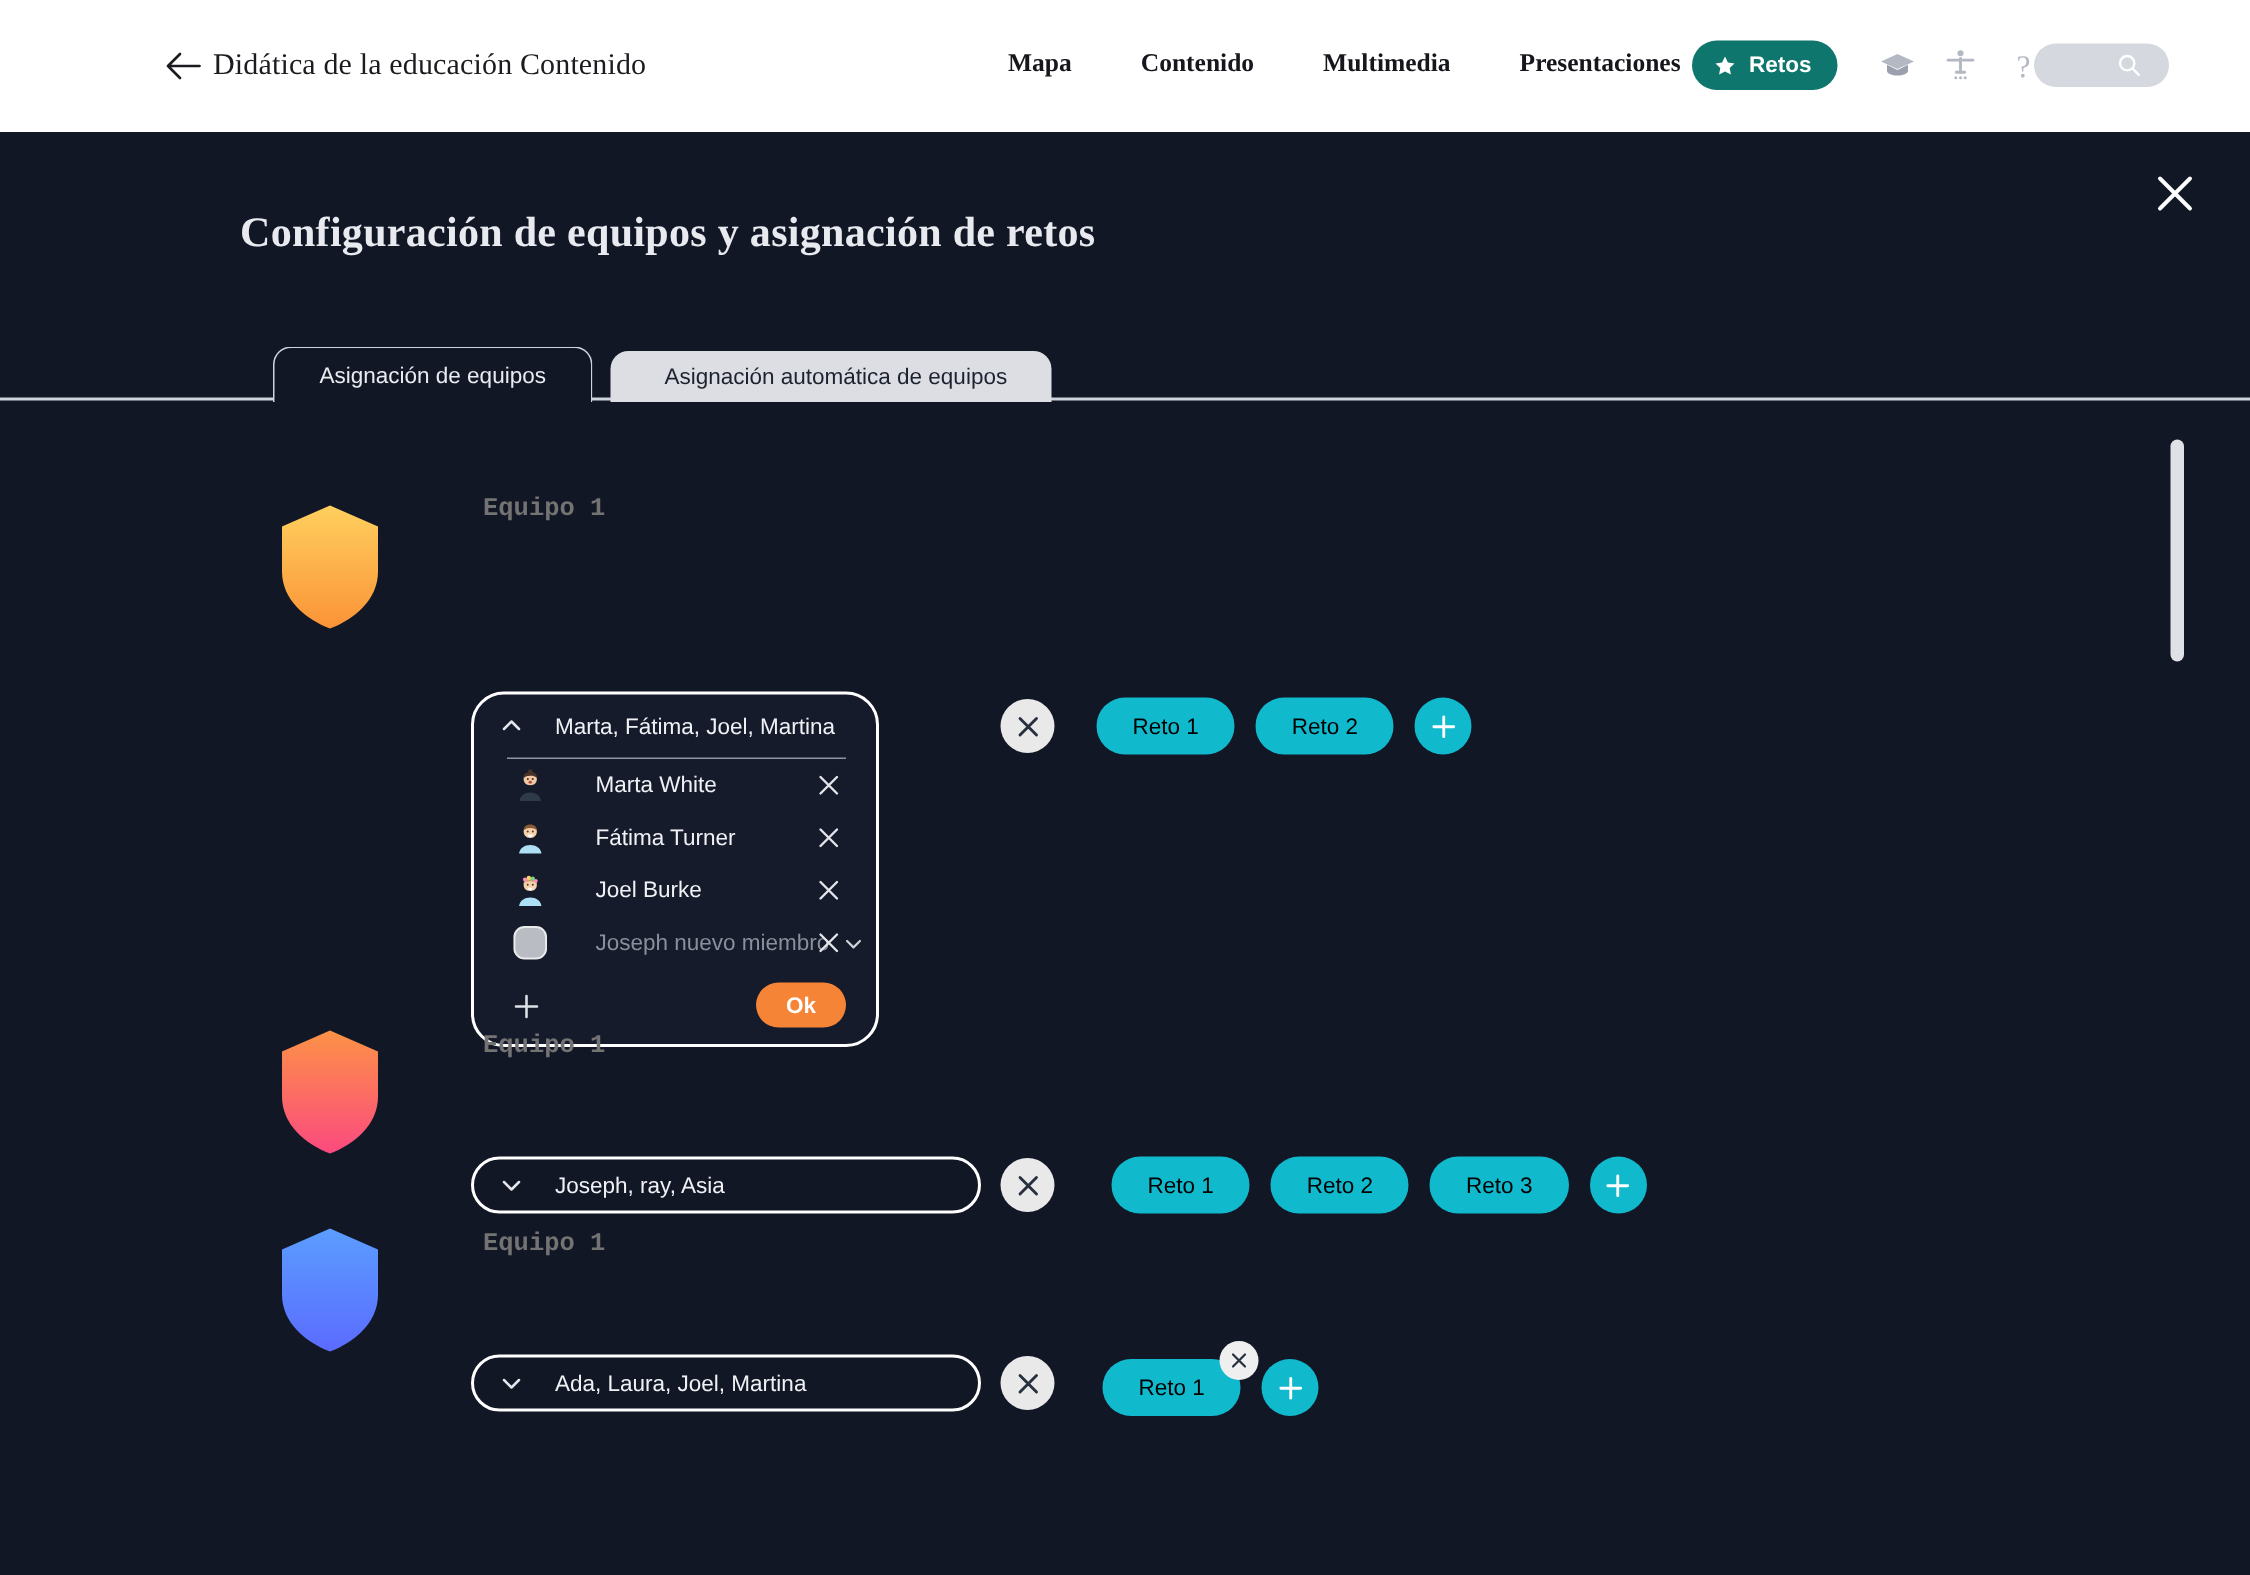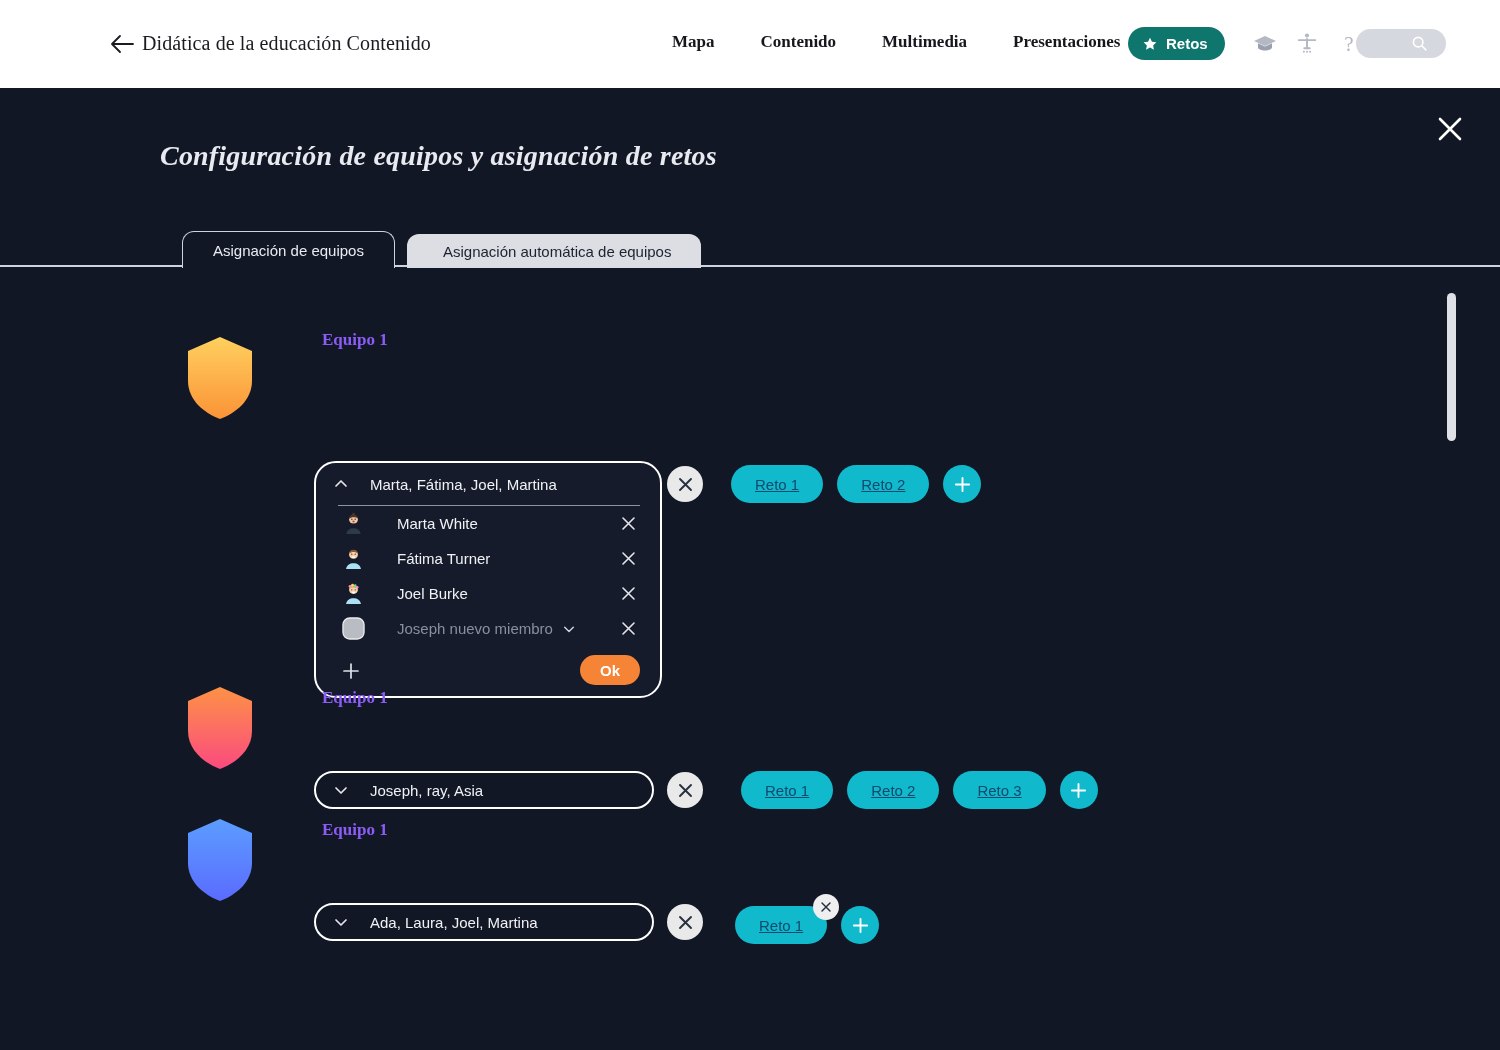--- a/index.html
+++ b/index.html
@@ -48,21 +48,21 @@
   }
 
   
   .modal { position:absolute; top:88px; left:0; width:1500px; height:962px; background:#121726; }
   .close-x {
     position:absolute; right:36px; top:27px; width:28px; height:28px; cursor:pointer;
   }
   .modal-title {
     position:absolute; left:160px; top:52px;
     font-family:"Liberation Serif", serif; font-weight:700;
-    font-size:28px; color:#e8eaf0; letter-spacing:.2px;font-style:italic;
+    font-size:28px; color:#e8eaf0; letter-spacing:.2px;
   }
 
   
   .tabs { position:absolute; left:158px; top:143px; display:flex; align-items:flex-end;margin-left:24px; }
   .tab {
     height:36px; padding:0 30px; display:flex; align-items:center; justify-content:center;
     font-size:15px; border-radius:12px 12px 0 0; cursor:pointer; white-space:nowrap;
     position:relative;
   }
   .tab.active {
@@ -79,36 +79,36 @@
 
   
   .scroll-track { position:absolute; right:44px; top:205px; width:10px; height:660px; }
   .scroll-thumb { position:absolute; right:44px; top:205px; width:9px; height:148px;
                   background:#dfe1e6; border-radius:5px; cursor:pointer; }
 
   
   .row { position:absolute; left:0; width:1500px; }
   .shield { position:absolute; width:68px; height:84px; }
   .team-label {
-    position:absolute; font-family:Liberation Serif, serif; font-weight:700;
-    font-size:17px; color:#8b5cf6; white-space:nowrap;
+    position:absolute; font-family:Liberation Mono, monospace; font-weight:700;
+    font-size:17px; color:#737373; white-space:nowrap;
   }
 
   
   .member-select {
     position:absolute; width:340px; height:38px; border:2px solid #ffffff;
     border-radius:19px; display:flex; align-items:center; cursor:pointer;
     background:#121726;
   }
   .member-select .chev { margin-left:18px; width:14px; height:14px; display:block; }
   .member-select .txt { margin-left:22px; font-size:15px; color:#f0f1f5; }
 
   
   .panel {
-    position:absolute; width:348px; border:2px solid #ffffff; border-radius:22px;
+    position:absolute; width:272px; border:2px solid #ffffff; border-radius:22px;
     background:#161b2b; padding:0 0 0 0;
   }
   .panel-head { height:42px; display:flex; align-items:center; cursor:pointer; }
   .panel-head .chev { margin-left:18px; width:14px; height:14px; display:block; }
   .panel-head .txt { margin-left:22px; font-size:15px; color:#f0f1f5; }
   .panel-sep { height:1px; background:#8f94a3; margin:0 20px 0 22px; }
   .mem-row { height:35px; display:flex; align-items:center; position:relative; }
   .avatar { width:23px; height:23px; border-radius:6px; margin-left:26px; flex:none; position:relative; overflow:hidden;}
   .mem-name { margin-left:32px; font-size:15px; color:#f0f1f5; }
   .mem-name.placeholder { color:#8a8f9c; }
@@ -125,24 +125,23 @@
   
   .clear-btn {
     position:absolute; width:36px; height:36px; border-radius:50%;
     background:#e9e9e9; display:flex; align-items:center; justify-content:center;
     cursor:pointer;
   }
 
   
   .retos { position:absolute; display:flex; align-items:center; gap:14px; }
   .reto {
-    height:38px; padding:0 24px; border-radius:19px; background:#11b9cd; color:#0c4a6e;
+    height:38px; padding:0 24px; border-radius:19px; background:#11b9cd; color:#000000;
     font-size:15px; display:flex; align-items:center; justify-content:center; cursor:pointer;
     position:relative;
-    text-decoration:underline;
   }
   .reto .badge-x {
     position:absolute; right:-12px; top:-12px; width:26px; height:26px; border-radius:50%;
     background:#efefef; display:flex; align-items:center; justify-content:center; cursor:pointer;
   }
   .add-reto {
     width:38px; height:38px; border-radius:50%; background:#11b9cd;
     display:flex; align-items:center; justify-content:center; cursor:pointer; flex:none;
   }
 </style>

